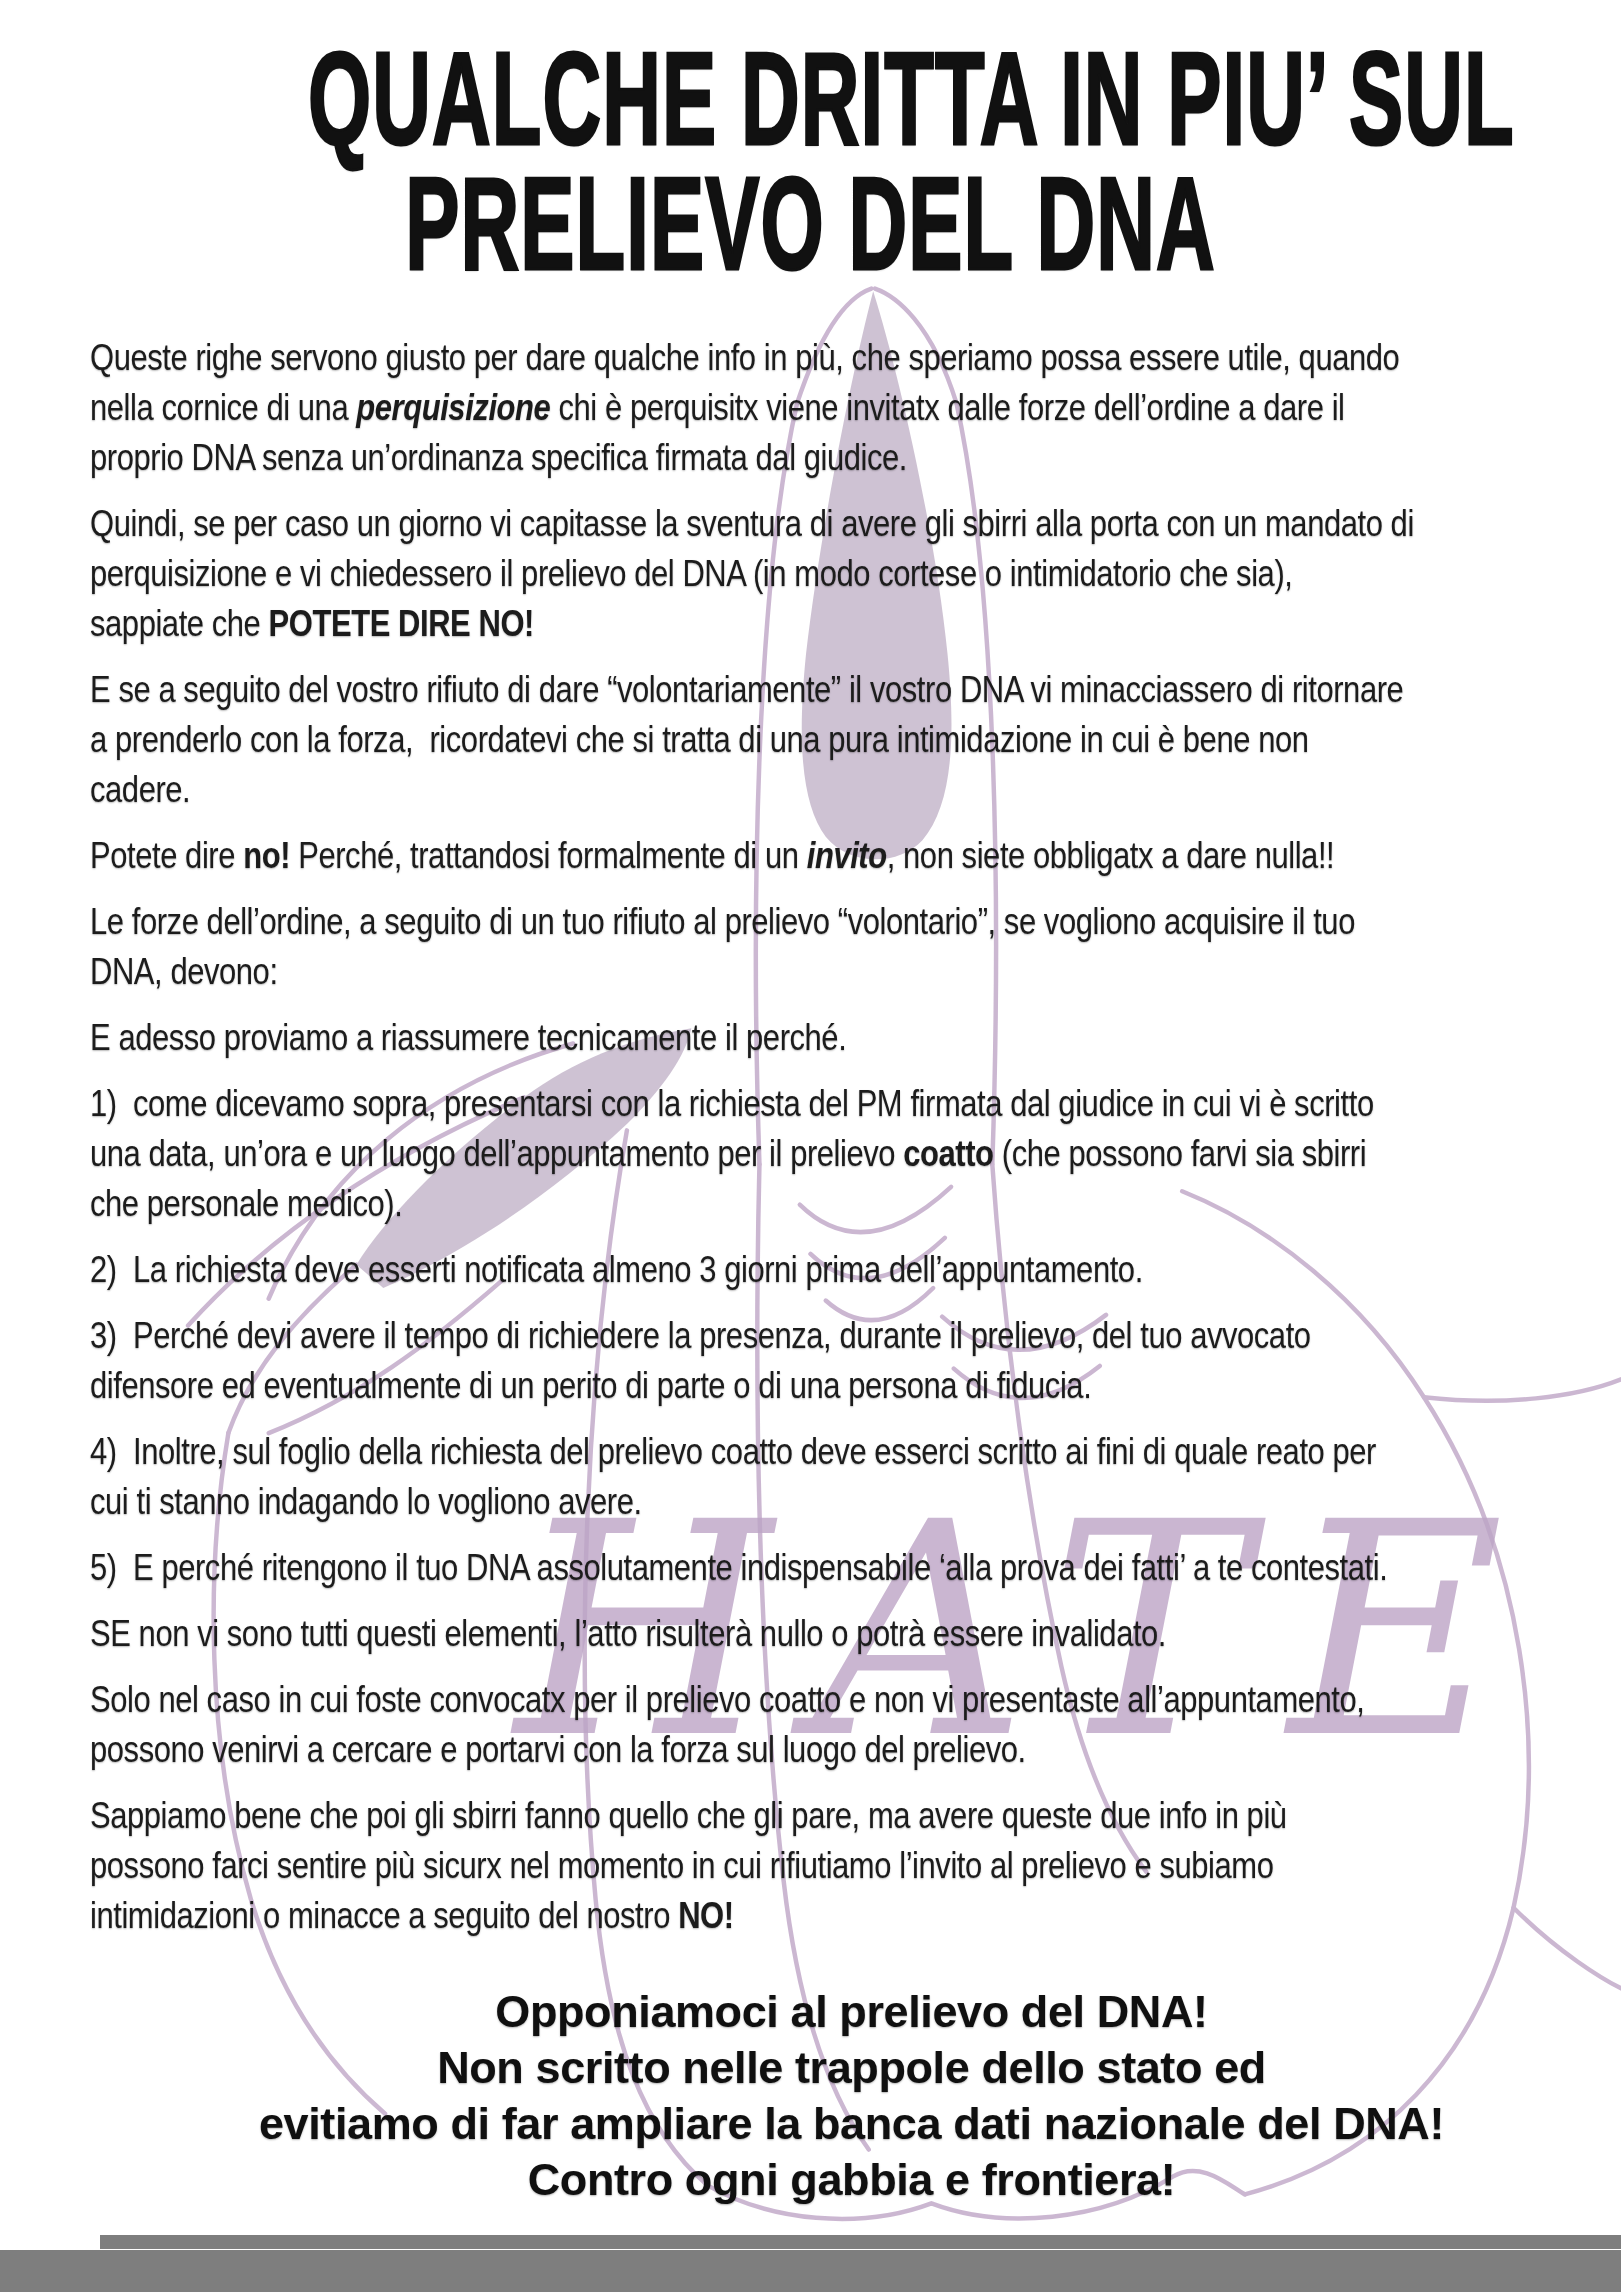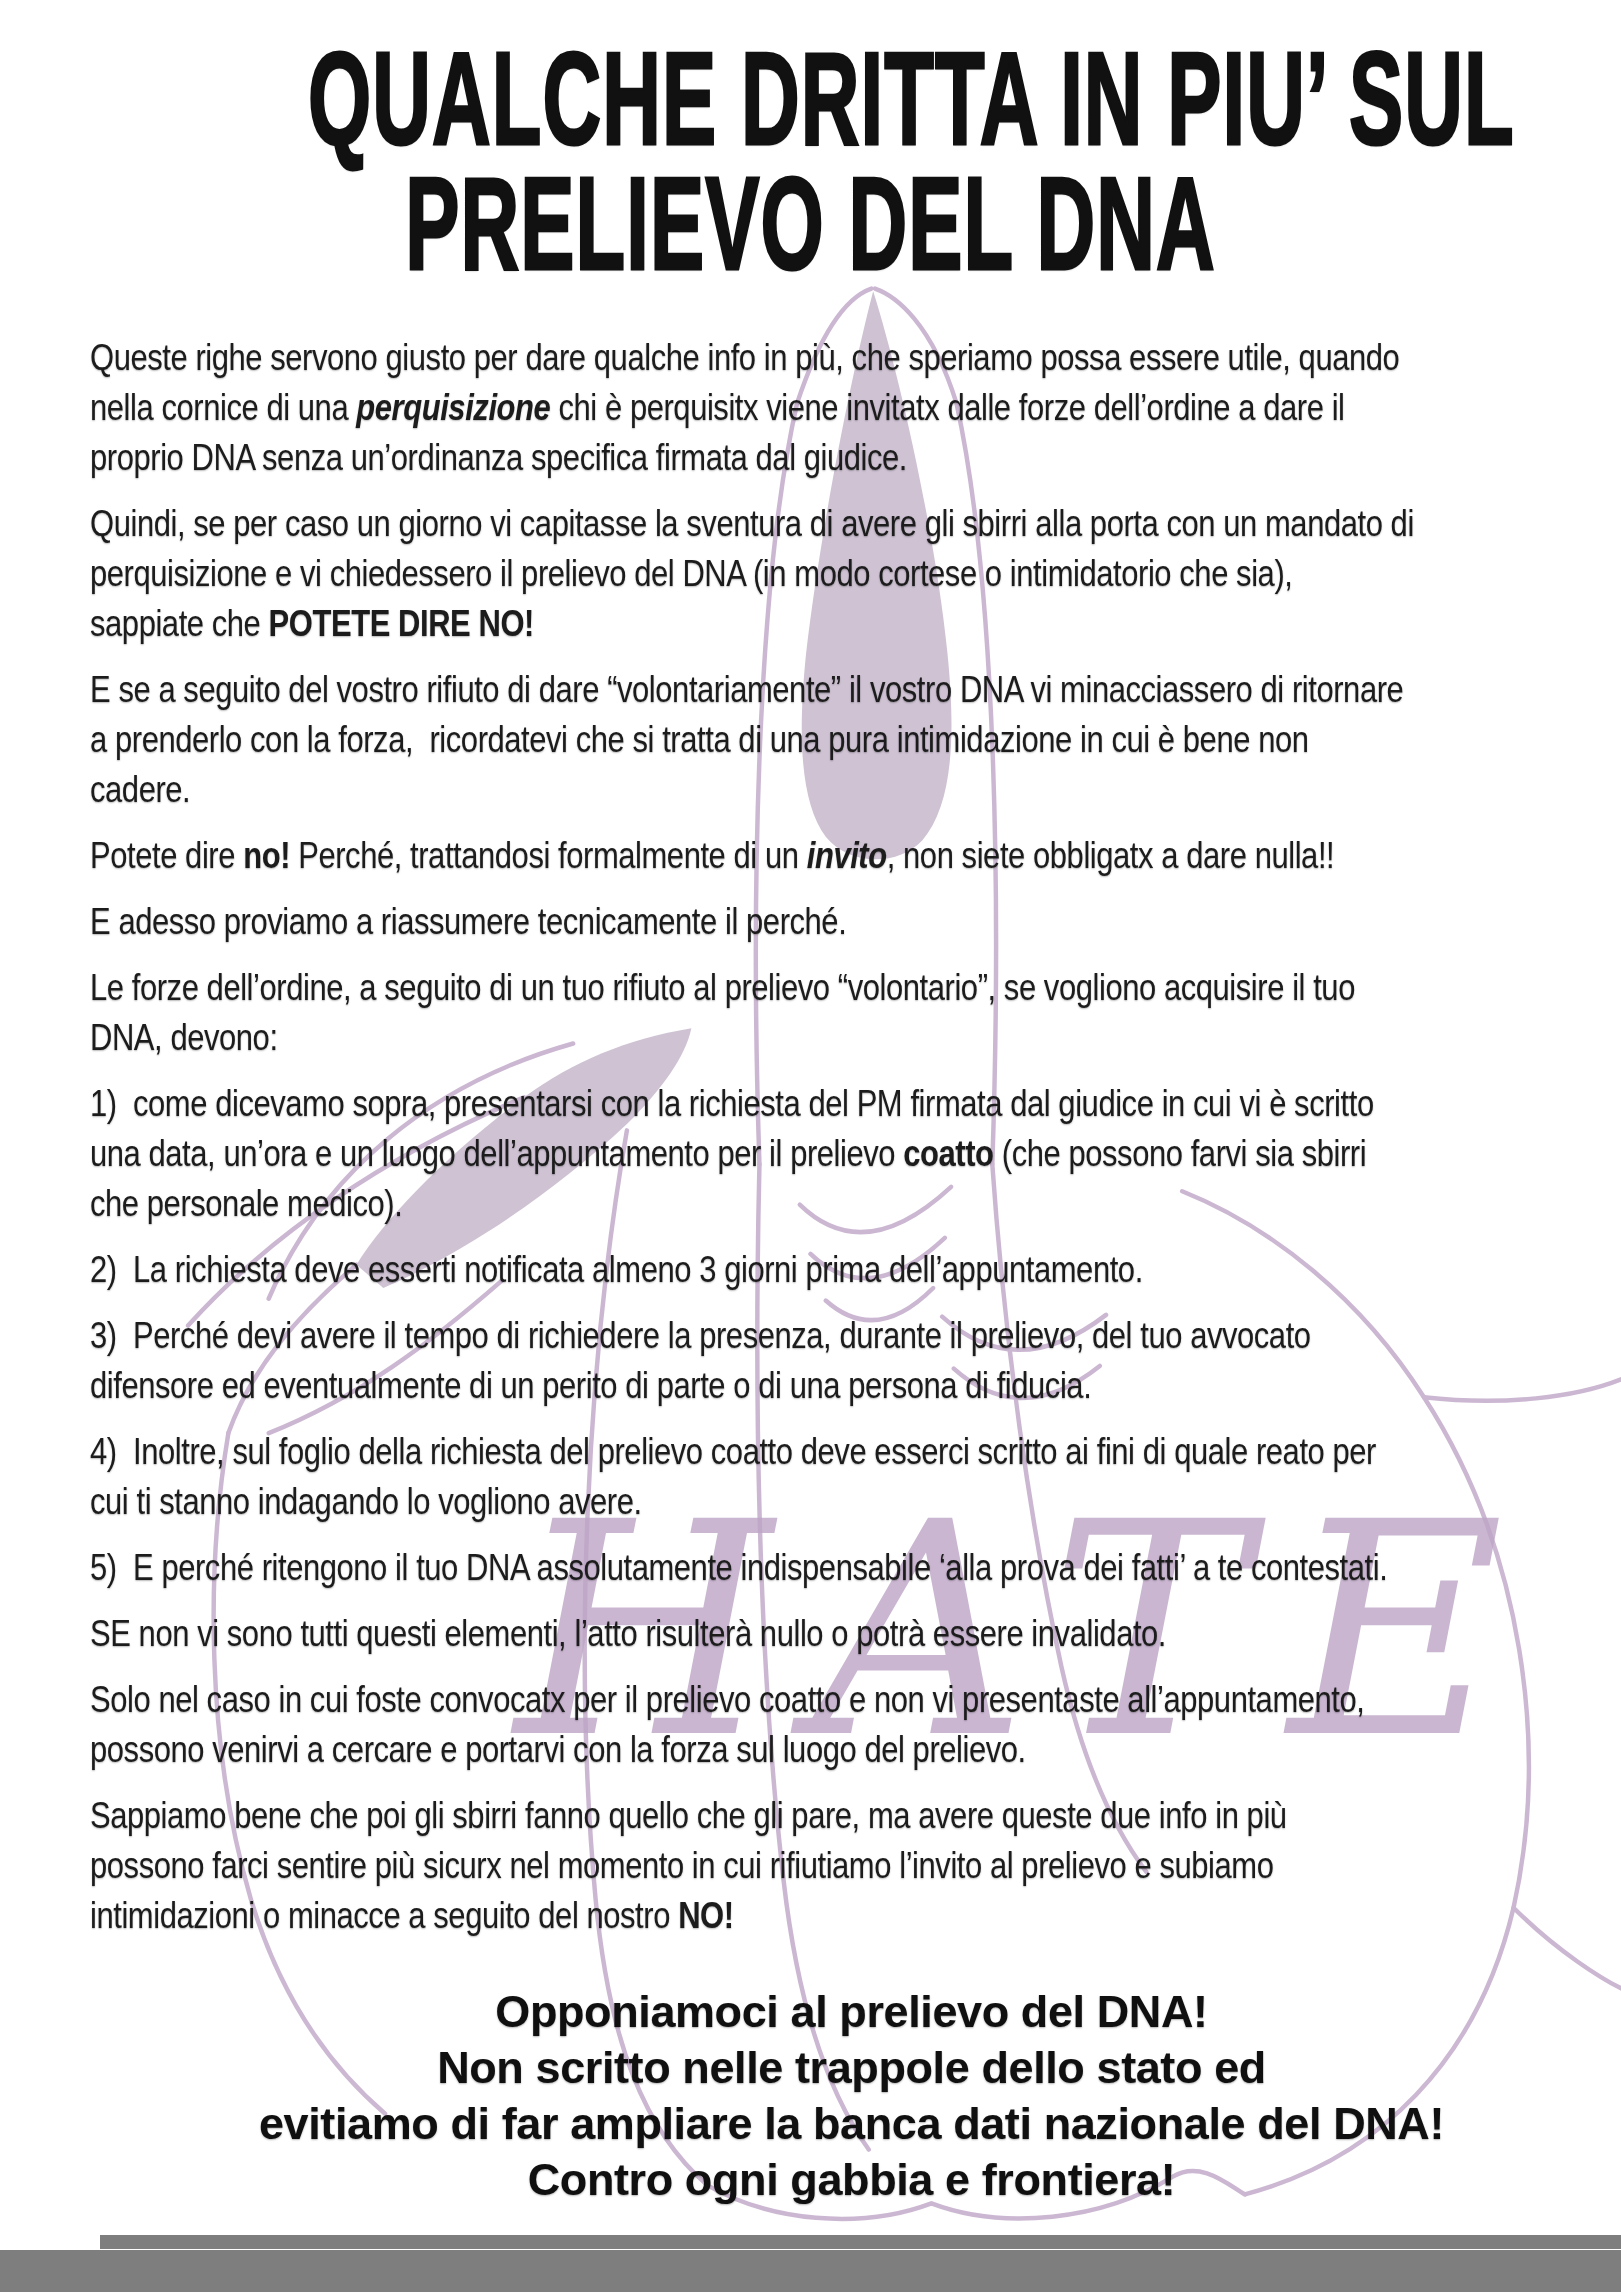--- a/index.html
+++ b/index.html
@@ -106,25 +106,25 @@
       </div>
       <div class="para">
         <div class="line"><span class="seg-n">E se a seguito del vostro rifiuto di dare “volontariamente” il vostro DNA vi minacciassero di ritornare</span></div>
         <div class="line"><span class="seg-n">a prenderlo con la forza,  ricordatevi che si tratta di una pura intimidazione in cui è bene non</span></div>
         <div class="line"><span class="seg-n">cadere.</span></div>
       </div>
       <div class="para">
         <div class="line"><span class="seg-n">Potete dire </span><span class="seg-b">no!</span><span class="seg-n"> Perché, trattandosi formalmente di un </span><span class="seg-bi">invito</span><span class="seg-n">, non siete obbligatx a dare nulla!!</span></div>
       </div>
       <div class="para">
-        <div class="line"><span class="seg-n">E adesso proviamo a riassumere tecnicamente il perché.</span></div>
+        <div class="line"><span class="seg-n">Le forze dell’ordine, a seguito di un tuo rifiuto al prelievo “volontario”, se vogliono acquisire il tuo</span></div>
+        <div class="line"><span class="seg-n">DNA, devono:</span></div>
       </div>
       <div class="para">
-        <div class="line"><span class="seg-n">Le forze dell’ordine, a seguito di un tuo rifiuto al prelievo “volontario”, se vogliono acquisire il tuo</span></div>
-        <div class="line"><span class="seg-n">DNA, devono:</span></div>
+        <div class="line"><span class="seg-n">E adesso proviamo a riassumere tecnicamente il perché.</span></div>
       </div>
       <div class="para">
         <div class="line"><span class="seg-n">1)  come dicevamo sopra, presentarsi con la richiesta del PM firmata dal giudice in cui vi è scritto</span></div>
         <div class="line"><span class="seg-n">una data, un’ora e un luogo dell’appuntamento per il prelievo </span><span class="seg-b">coatto</span><span class="seg-n"> (che possono farvi sia sbirri</span></div>
         <div class="line"><span class="seg-n">che personale medico).</span></div>
       </div>
       <div class="para">
         <div class="line"><span class="seg-n">2)  La richiesta deve esserti notificata almeno 3 giorni prima dell’appuntamento.</span></div>
       </div>
       <div class="para">

